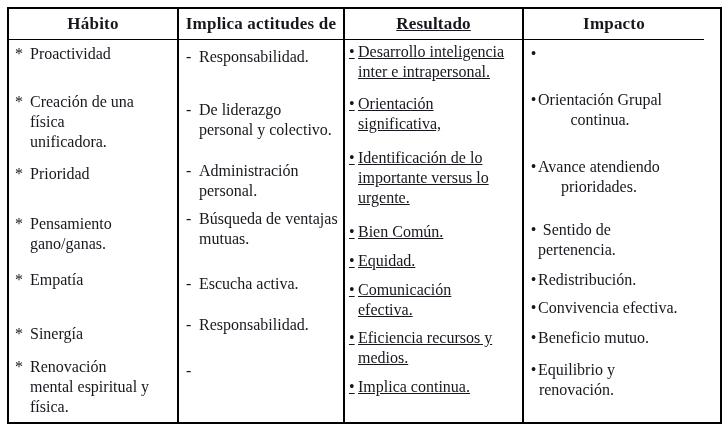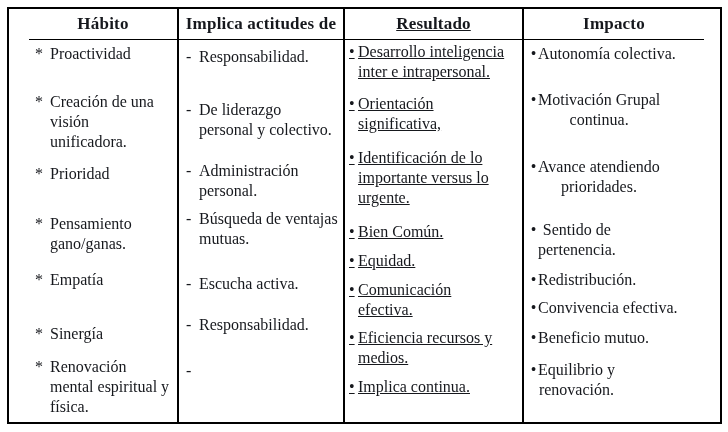--- a/index.html
+++ b/index.html
@@ -6,21 +6,21 @@
   body {
     width:728px; height:432px; background:#ffffff; overflow:hidden; position:relative;
     font-family:"Liberation Serif","DejaVu Serif",serif; color:#16181d;
   }
   .tbl {
     position:absolute; left:7px; top:7px; width:711px; height:413px;
     border:2px solid #000; display:flex; background:#fff; box-sizing:content-box;
   }
   .col { display:flex; flex-direction:column; border-left:2px solid #000; box-sizing:border-box; }
   .col.first { border-left:none; }
-  .c0 { width:168px;padding-left:20px; } .c1 { width:166px; } .c2 { width:179px;text-decoration:underline; } .c3 { width:182px;text-align:center; }
+  .c0 { width:168px; } .c1 { width:166px; } .c2 { width:179px;text-decoration:underline; } .c3 { width:182px;text-align:center; }
   .hdr {
     height:30px; border-bottom:1px solid #000; flex:0 0 auto;
     display:flex; align-items:center; justify-content:center;
     font-weight:bold; font-size:17px; letter-spacing:0.2px;
   }
   .cell { flex:1 1 auto; font-size:16px; line-height:20px; overflow:hidden; }
   .c0 .cell { padding:4px 2px 0 6px; }
   .c1 .cell { padding:7px 2px 0 7px; }
   .c2 .cell { padding:2px 1px 0 4px; }
   .c3 .cell { padding:4px 1px 0 5px; }
@@ -39,21 +39,21 @@
   <div class="col first c0">
     <div class="hdr">Hábito</div>
     <div class="cell">
       <div class="item">
           <span class="marker">*</span>
           <span class="txt">Proactividad</span>
         </div>
       <div class="item" style="margin-top:28px">
           <span class="marker">*</span>
           <span class="txt">Creación de una
-visión
+física
 unificadora.</span>
         </div>
       <div class="item" style="margin-top:12px">
           <span class="marker">*</span>
           <span class="txt">Prioridad</span>
         </div>
       <div class="item" style="margin-top:30px">
           <span class="marker">*</span>
           <span class="txt">Pensamiento
 gano/ganas.</span>
@@ -153,25 +153,24 @@
           <span class="txt">Implica continua.</span>
         </div>
     </div>
   </div>
 
   <div class="col c3">
     <div class="hdr">Impacto</div>
     <div class="cell">
       <div class="item">
           <span class="marker">•</span>
-          <span class="txt">Autonomía colectiva.</span>
         </div>
       <div class="item" style="margin-top:26px">
           <span class="marker">•</span>
-          <span class="txt">Motivación Grupal
+          <span class="txt">Orientación Grupal
 continua.</span>
         </div>
       <div class="item" style="margin-top:27px">
           <span class="marker">•</span>
           <span class="txt">Avance atendiendo
 prioridades.</span>
         </div>
       <div class="item" style="margin-top:23px">
           <span class="marker">•</span>
           <span class="txt">Sentido de

